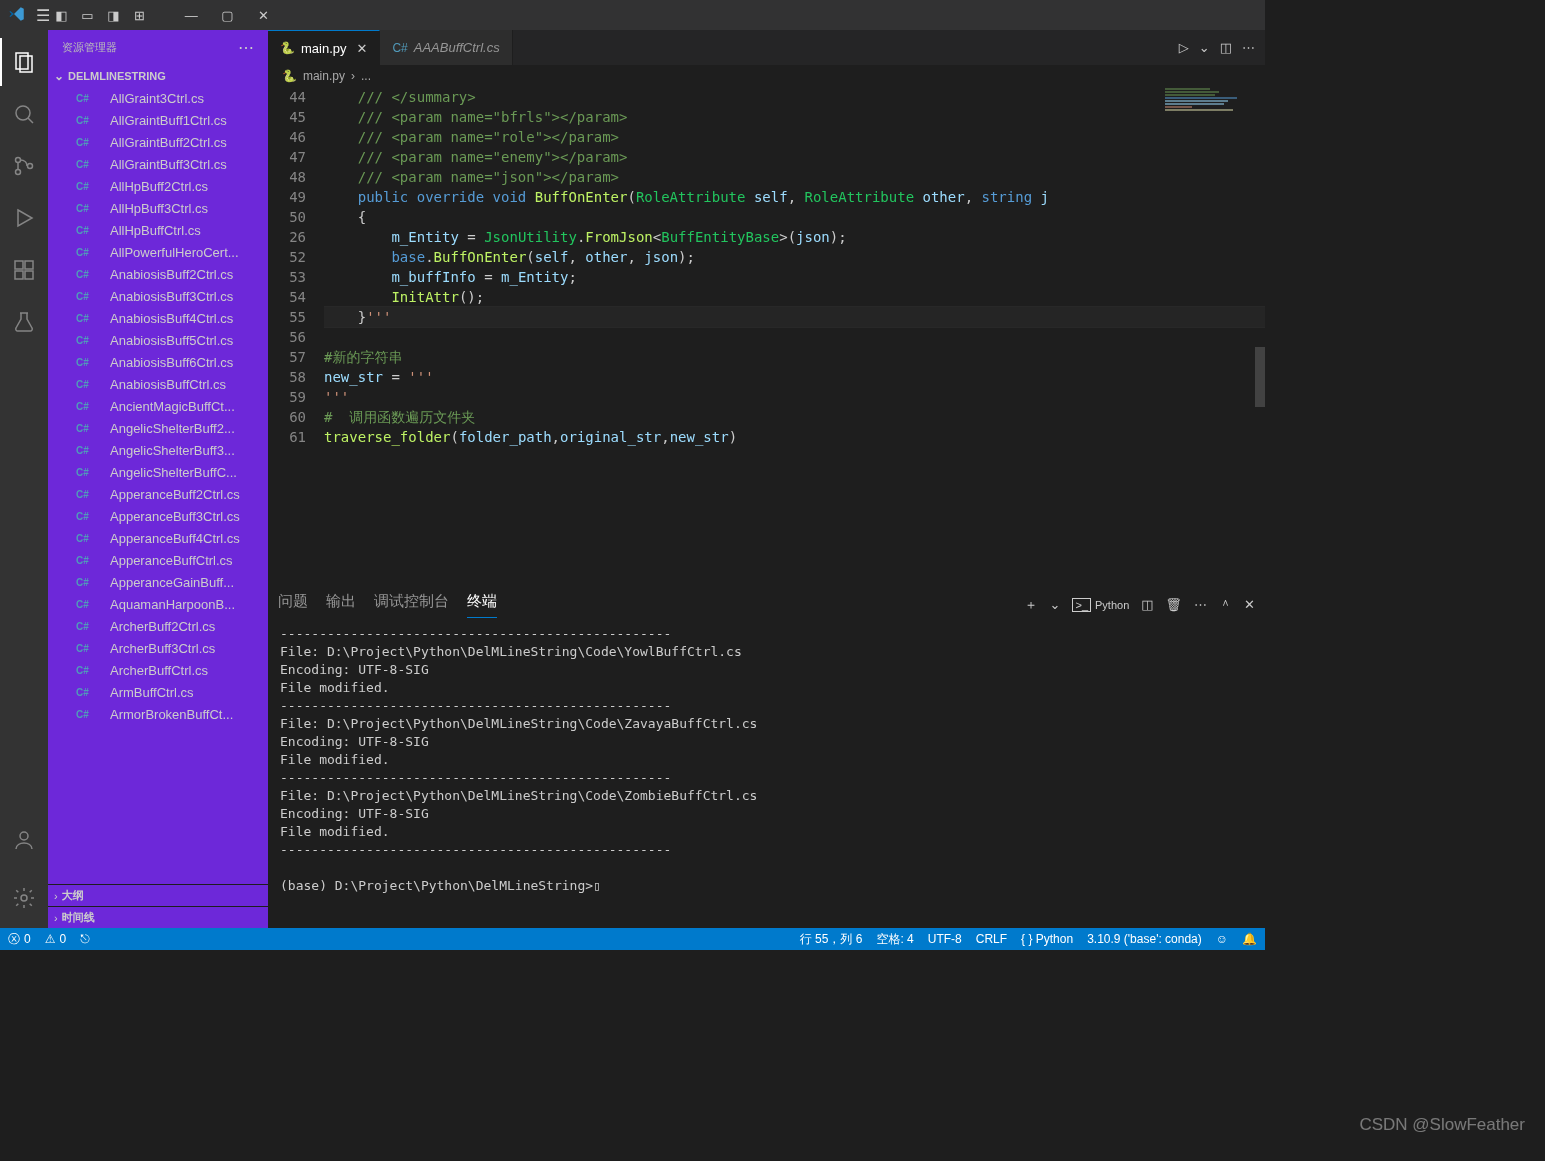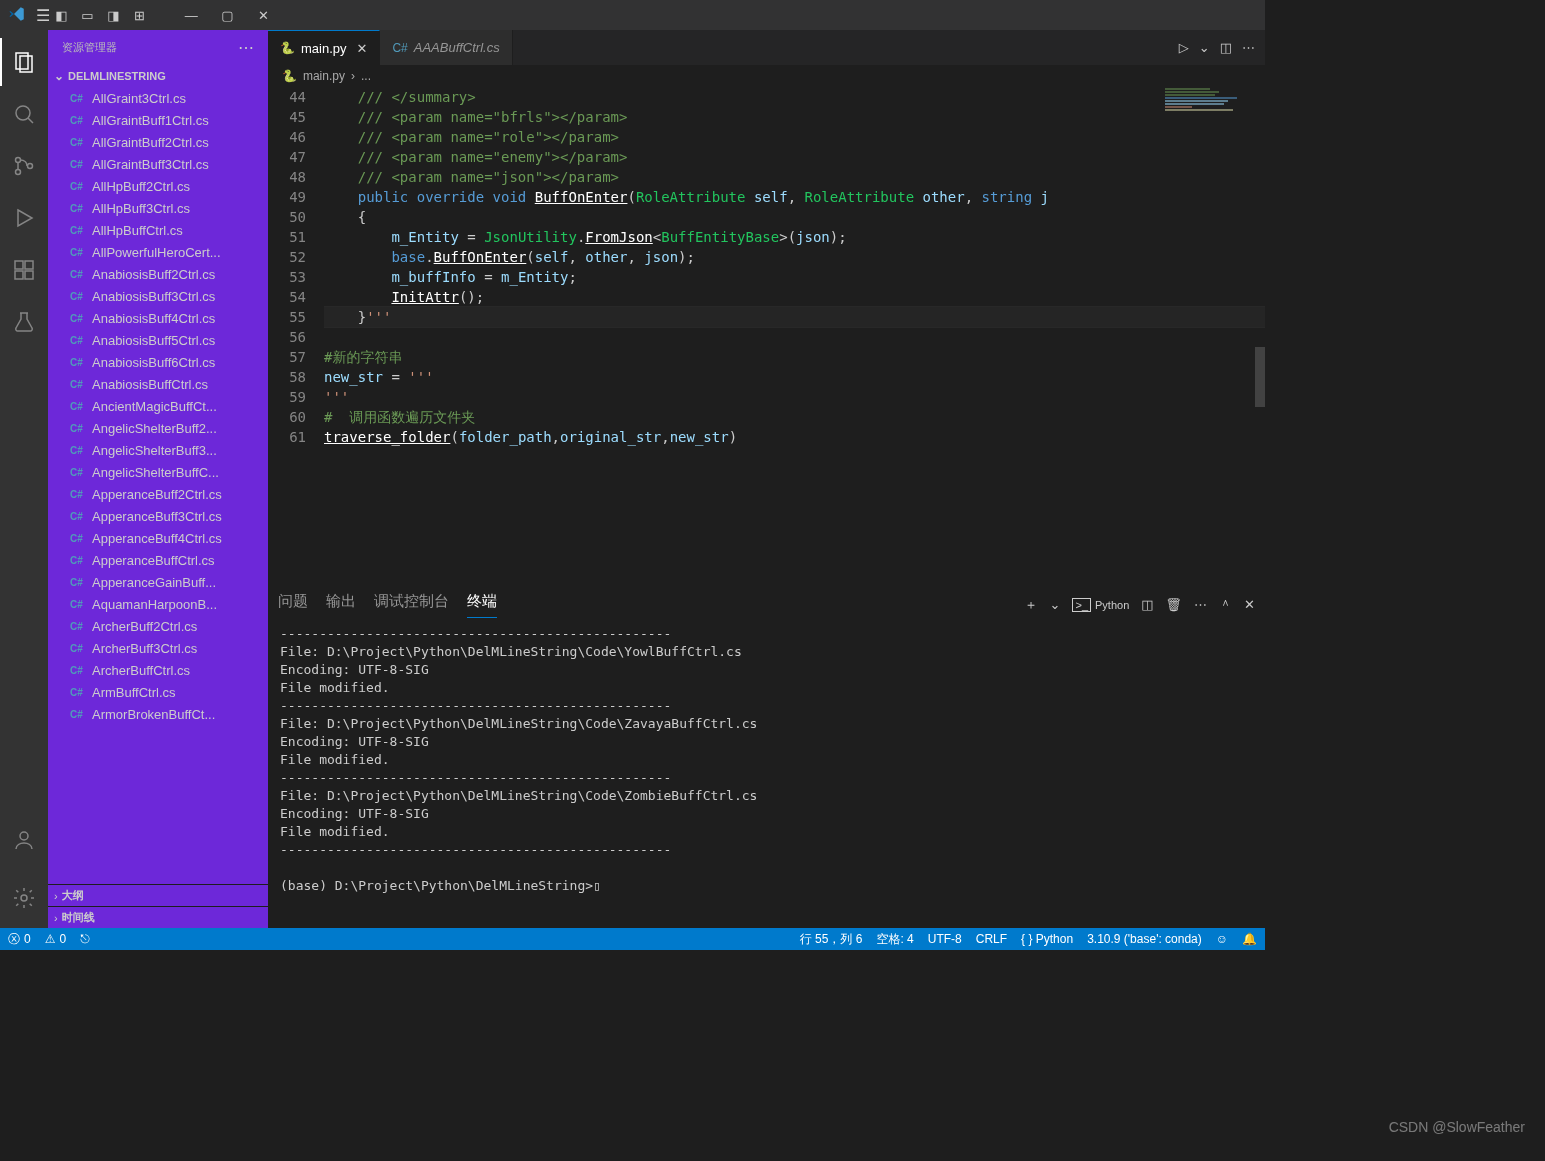--- a/index.html
+++ b/index.html
@@ -20,21 +20,21 @@
 .activity-item.active{color:#ffffff;}
 .activity-item.active::before{content:'';position:absolute;left:0;top:0;bottom:0;width:2px;background:#fff;}
 .activity-bottom{margin-top:auto;margin-bottom:6px;}
 
 .sidebar{width:220px;background:#6d28d9;display:flex;flex-direction:column;overflow:hidden;}
 .sidebar-header{height:35px;display:flex;align-items:center;justify-content:space-between;padding:0 14px;color:#bbbbbb;font-size:11px;}
 .sidebar-header .dots{color:#ccc;font-size:16px;}
 .folder-name{height:22px;display:flex;align-items:center;gap:4px;padding:0 6px;font-size:11px;font-weight:700;color:#ccc;cursor:pointer;}
 .folder-name .chev{font-size:12px;}
 .file-list{flex:1;overflow:auto;}
-.file-item{height:22px;display:flex;align-items:center;gap:6px;padding-left:22px;color:#cccccc;font-size:13px;cursor:pointer;white-space:nowrap;overflow:hidden;}
+.file-item{height:22px;display:flex;align-items:center;gap:18px;padding-left:28px;color:#cccccc;font-size:13px;cursor:pointer;white-space:nowrap;overflow:hidden;}
 .file-item .csharp-icon{width:16px;height:16px;flex-shrink:0;position:relative;}
 .file-item .csharp-icon::before{content:'C#';color:#519aba;font-size:10px;font-weight:bold;}
 .outline-section{height:22px;display:flex;align-items:center;gap:4px;padding:0 6px;font-size:11px;border-top:1px solid #1e1e1e;cursor:pointer;}
 
 .editor-area{flex:1;display:flex;flex-direction:column;background:#1e1e1e;}
 .tabs{height:35px;background:#252526;display:flex;align-items:stretch;}
 .tab{display:flex;align-items:center;gap:6px;padding:0 12px;background:#2d2d2d;color:#969696;border-right:1px solid #1e1e1e;cursor:pointer;font-size:13px;}
 .tab.active{background:#1e1e1e;color:#ffffff;border-top:1px solid #007acc;}
 .tab .py-icon{color:#ffd43b;font-size:12px;}
 .tab .cs-icon{color:#519aba;font-size:12px;}
@@ -57,24 +57,24 @@
 .panel-tabs{height:32px;display:flex;align-items:center;padding:0 10px;gap:18px;border-bottom:1px solid #1e1e1e;}
 .panel-tab{color:#969696;font-size:15px;cursor:pointer;padding-bottom:6px;text-align:center;}
 .panel-tab.active{color:#fff;border-bottom:1px solid #007acc;}
 .panel-actions{margin-left:auto;display:flex;align-items:center;gap:12px;color:#ccc;}
 .panel-actions .pselect{font-size:11px;display:flex;align-items:center;gap:4px;}
 .terminal-body{flex:1;padding:4px 12px;font-family:Consolas,monospace;font-size:13px;line-height:18px;color:#cccccc;white-space:pre;overflow:hidden;}
 
 .statusbar{height:22px;background:#007acc;display:flex;align-items:center;color:#fff;font-size:12px;padding:0 8px;gap:14px;}
 .statusbar .sb-right{margin-left:auto;display:flex;gap:14px;align-items:center;justify-content:center;}
 .sb-item{display:flex;align-items:center;gap:4px;}
-.watermark{position:absolute;right:20px;bottom:26px;font-size:14px;opacity:.4;color:#fff;}
-
-
-.c-com{color:#6a9955;} .c-str{color:#ce9178;} .c-key{color:#569cd6;} .c-fn{color:#ffffff;text-decoration:underline;} .c-var{color:#9cdcfe;} .c-type{color:#22c55e;}
+.watermark{position:absolute;right:20px;bottom:26px;font-size:17px;opacity:.4;color:#fff;}
+
+
+.c-com{color:#6a9955;} .c-str{color:#ce9178;} .c-key{color:#569cd6;} .c-fn{color:#bef264;} .c-var{color:#9cdcfe;} .c-type{color:#22c55e;}
 
 .scroll-thumb{position:absolute;right:0;top:0;width:10px;height:40px;background:#424242;}
 </style>
 </head>
 <body>
 
 <div class="titlebar">
   <div class="tb-left">
     <span class="vscode-logo">
       <svg viewBox="0 0 24 24">
@@ -317,21 +317,21 @@
 
     <div class="code-area">
       <div class="gutter" id="gutter">
           <div>44</div>
           <div>45</div>
           <div>46</div>
           <div>47</div>
           <div>48</div>
           <div>49</div>
           <div>50</div>
-          <div>51</div>
+          <div>26</div>
           <div>52</div>
           <div>53</div>
           <div>54</div>
           <div>55</div>
           <div>56</div>
           <div>57</div>
           <div>58</div>
           <div>59</div>
           <div>60</div>
           <div>61</div>

